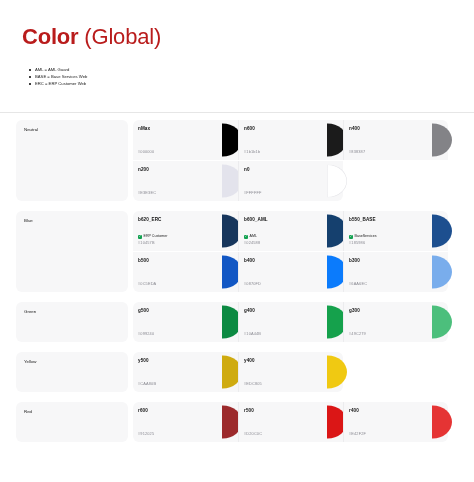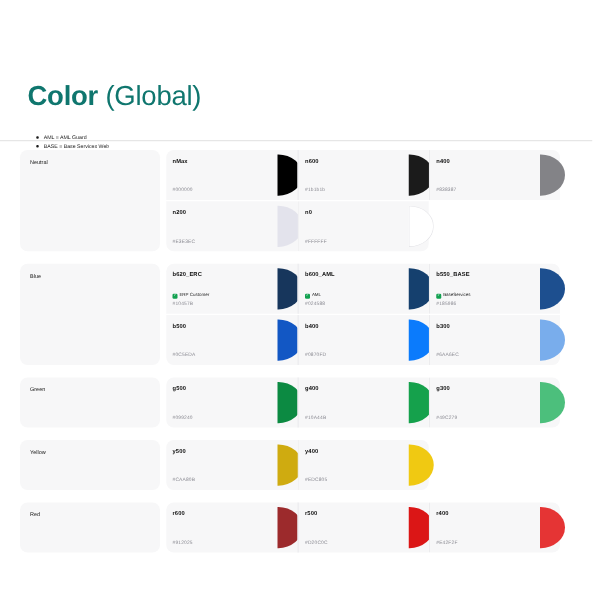--- a/index.html
+++ b/index.html
@@ -6,21 +6,21 @@
   html, body {
     width: 474px; height: 482px;
     background: #ffffff;
     font-family: "Liberation Sans", sans-serif;
     overflow: hidden;
   }
   .page { width: 474px; height: 482px; position: relative; background:#fff; }
 
   
   .header { padding: 24px 0 0 22px; }
-  .title { font-size: 22px; line-height: 26px; color: #0f766e; letter-spacing: -0.2px; margin-top: 40px; }
+  .title { font-size: 22px; line-height: 26px; color: #b91c1c; letter-spacing: -0.2px; }
   .title .t-bold { font-weight: 700; }
   .title .t-reg { font-weight: 400; }
 
   .legend { margin: 16px 0 0 6px; list-style: none; }
   .legend li {
     font-size: 4.2px; line-height: 7px; color: #1a1a1a;
     position: relative; padding-left: 7px; white-space: nowrap;
   }
   .legend li:before {
     content: ""; position: absolute; left: 1px; top: 3px;

